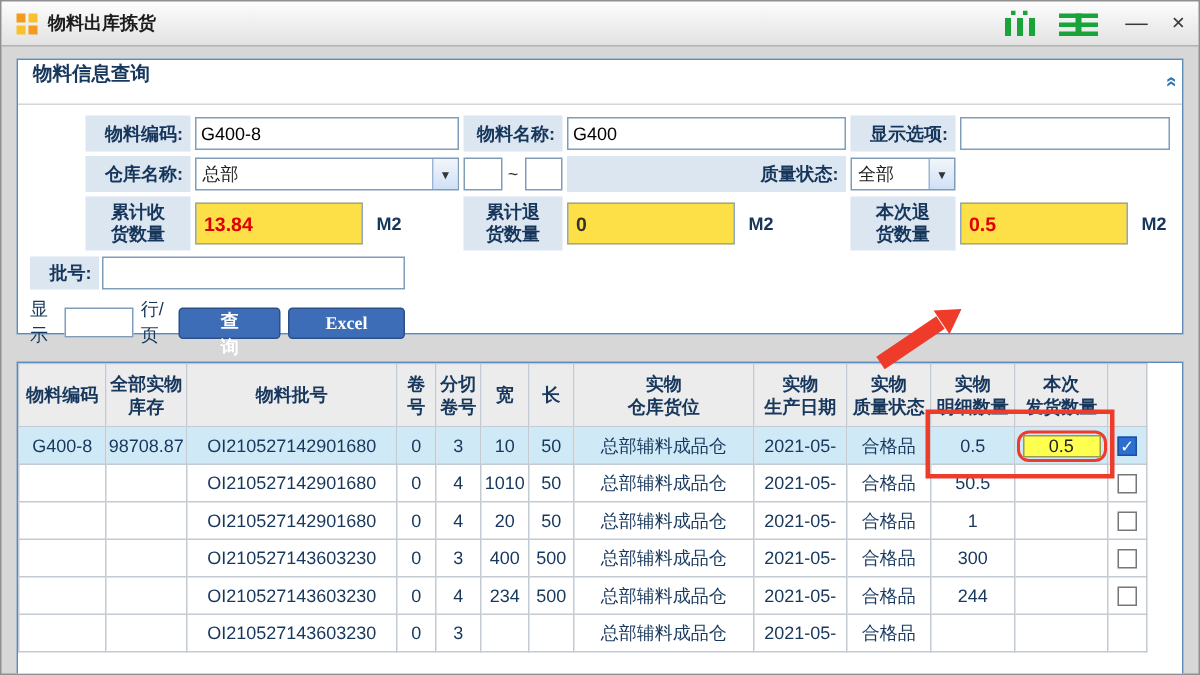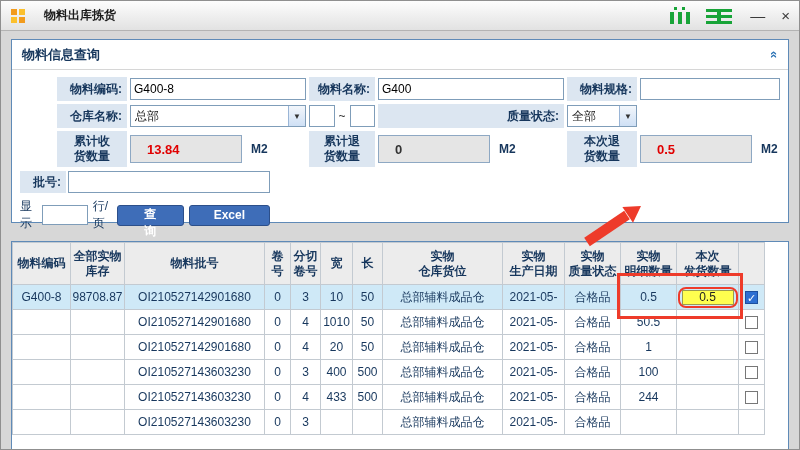--- a/index.html
+++ b/index.html
@@ -1,64 +1,64 @@
 <!DOCTYPE html>
 <html><head>
 <meta charset="utf-8">
 <style>
   * { margin:0; padding:0; box-sizing:border-box; }
   html,body { width:800px; height:450px; font-family:"Liberation Sans","DejaVu Sans",sans-serif; font-size:12px; background:#fff; }
   .dialog { position:absolute; left:0; top:0; width:800px; height:450px; border:1px solid #8f8f8f; background:#d7d7d7; overflow:hidden; }
 
   
-  .titlebar { height:30px; background:linear-gradient(#fdfdfd,#e2e2e2); border-bottom:1px solid #b3b3b3; display:flex; align-items:center; padding:0 9px; gap:18px; }
+  .titlebar { height:30px; background:linear-gradient(#fdfdfd,#e2e2e2); border-bottom:1px solid #b3b3b3; display:flex; align-items:center; padding:0 9px; gap:6px; }
   .win-title { color:#1c1c1c; font-size:12px; font-weight:bold; }
   .tb-right { margin-left:auto; display:flex; align-items:center; gap:16px; }
   .win-btn { color:#3a3a3a; font-size:15px; line-height:15px; cursor:default; }
 
   
   .panel { position:absolute; left:10px; width:778px; background:#fff; border:1px solid #5f8ab7; }
   #panel1 { top:38px; height:184px; }
   #panel2 { top:240px; height:214px; }
-  .panel-header { height:30px; display:flex; align-items:center; padding:0 10px; border-bottom:1px solid #d6d6d6; }
+  .panel-header { height:30px; display:flex; padding:0 10px; border-bottom:1px solid #d6d6d6; }
   #panel2 .panel-header { height:34px; }
   .panel-title { color:#17375d; font-weight:bold; font-size:13px; }
   .collapse { margin-left:auto; color:#2e74b5; font-weight:bold; font-size:13px; transform:rotate(90deg); cursor:pointer; }
 
   
   .form { padding:7px 8px 0 8px; }
   .grid6 { display:grid; grid-template-columns:70px 176px 66px 186px 70px 1fr; column-gap:3px; margin-bottom:3px;margin-left:37px; }
   .lbl { background:#dce6f1; color:#16365c; font-weight:bold; display:flex; align-items:center; justify-content:flex-end; padding:0 5px; height:24px; }
   .lbl.tall { height:36px; justify-content:center; text-align:center; line-height:15px; padding:0 12px; }
   .txt { height:22px; border:1px solid #7f9db9; font-size:12px; padding:0 3px; width:100%; align-self:center; font-family:inherit; }
   .combo { height:22px; border:1px solid #7f9db9; background:#fff; display:flex; align-items:center; align-self:center; cursor:pointer; }
   .combo .val { flex:1; padding:0 4px; color:#222; }
   .combo .arrow { width:17px; height:100%; background:linear-gradient(#f2f6fb,#cfe0f5); border-left:1px solid #9ab5d6; color:#333; font-size:8px; display:flex; align-items:center; justify-content:center; }
   .dates { display:flex; align-items:center; gap:4px; align-self:center; width:100%; }
   .dates input { flex:1; min-width:0; }
   .dates .tilde { color:#333; }
   .qtycell { display:flex; align-items:center; }
-  .qty { width:112px; height:28px; background:#e5e5e5; border:1px solid #8ea8c3; font-weight:bold; font-size:13px; padding:0 16px; font-family:inherit; }
+  .qty { width:112px; height:28px; background:#fde047; border:1px solid #8ea8c3; font-weight:bold; font-size:13px; padding:0 5px; font-family:inherit; }
   .qty.red { color:#e10000; }
   .qty.dark { color:#333; }
   .unit { color:#16365c; font-weight:bold; margin-left:9px; }
 
   .bottom { display:flex; margin-top:4px; }
   .left { flex:1; display:flex; align-items:center; gap:5px; }
   .left .lbl { width:70px; }
   .opts { display:flex; align-items:center; flex-wrap:nowrap; }
   .opt { display:inline-flex; align-items:center; margin-right:10px; color:#16365c; white-space:nowrap; }
   .cbbox { width:13px; height:13px; border:1px solid #555; background:#fff; display:inline-block; margin-left:3px; cursor:pointer; }
   .right { width:250px; display:flex; flex-direction:column; }
   .r1 { display:flex; align-items:center; }
   .r1 .lbl { width:46px; height:22px; }
   .r1 input { flex:1; margin-left:2px; }
   .r2 { display:flex; align-items:center; gap:5px; margin-top:5px; color:#16365c; }
   .pg { width:46px; height:20px; border:1px solid #7f9db9; font-family:inherit; }
-  .btn { height:21px; padding:0 24px; background:#3e6db8; color:#fff; border:1px solid #2c4f8a; border-radius:3px; font-size:12px; font-weight:bold; cursor:pointer; font-family:Liberation Sans, sans-serif; }
+  .btn { height:21px; padding:0 24px; background:#3e6db8; color:#fff; border:1px solid #2c4f8a; border-radius:3px; font-size:12px; font-weight:bold; cursor:pointer; font-family:Liberation Serif, serif; }
 
   
   table { border-collapse:collapse; table-layout:fixed; width:752px; }
   th, td { border:1px solid #c3cad1; color:#17375d; text-align:center; overflow:hidden; }
   th { background:#ececec; font-weight:bold; height:42px; white-space:pre-line; line-height:1.25; font-size:12px; padding:0 1px; }
   td { height:25px; white-space:nowrap; font-size:12px; }
   tr.selected td { background:#cfe9f7; }
   td .cbbox { margin:0; vertical-align:middle; border-color:#777; }
   .cbbox.checked { background:#2d6fd1; border-color:#1d4f9e; position:relative; }
   .cbbox.checked::after { content:"✓"; color:#fff; font-size:11px; line-height:12px; display:block; text-align:center; }
@@ -104,21 +104,21 @@
       <span class="panel-title">物料信息查询</span>
       <span class="collapse">«</span>
     </div>
     <div class="form">
 
       <div class="grid6">
         <div class="lbl">物料编码:</div>
         <input class="txt" value="G400-8" style="">
         <div class="lbl">物料名称:</div>
         <input class="txt" value="G400" style="">
-        <div class="lbl">物料规格:</div>
+        <div class="lbl">显示选项:</div>
         <input class="txt" value="" style="">
       </div>
 
       <div class="grid6">
         <div class="lbl">仓库名称:</div>
         <div class="combo">
           <span class="val">总部</span>
           <span class="arrow">▼</span>
         </div>
         <div class="dates">
@@ -261,31 +261,31 @@
             <td></td>
             <td></td>
             <td>OI210527143603230</td>
             <td>0</td>
             <td>3</td>
             <td>400</td>
             <td>500</td>
             <td>总部辅料成品仓</td>
             <td>2021-05-</td>
             <td>合格品</td>
-            <td>100</td>
+            <td>300</td>
             <td></td>
             <td><span class="cbbox"></span></td>
           </tr>
           <tr>
             <td></td>
             <td></td>
             <td>OI210527143603230</td>
             <td>0</td>
             <td>4</td>
-            <td>433</td>
+            <td>234</td>
             <td>500</td>
             <td>总部辅料成品仓</td>
             <td>2021-05-</td>
             <td>合格品</td>
             <td>244</td>
             <td></td>
             <td><span class="cbbox"></span></td>
           </tr>
           <tr>
             <td></td>

